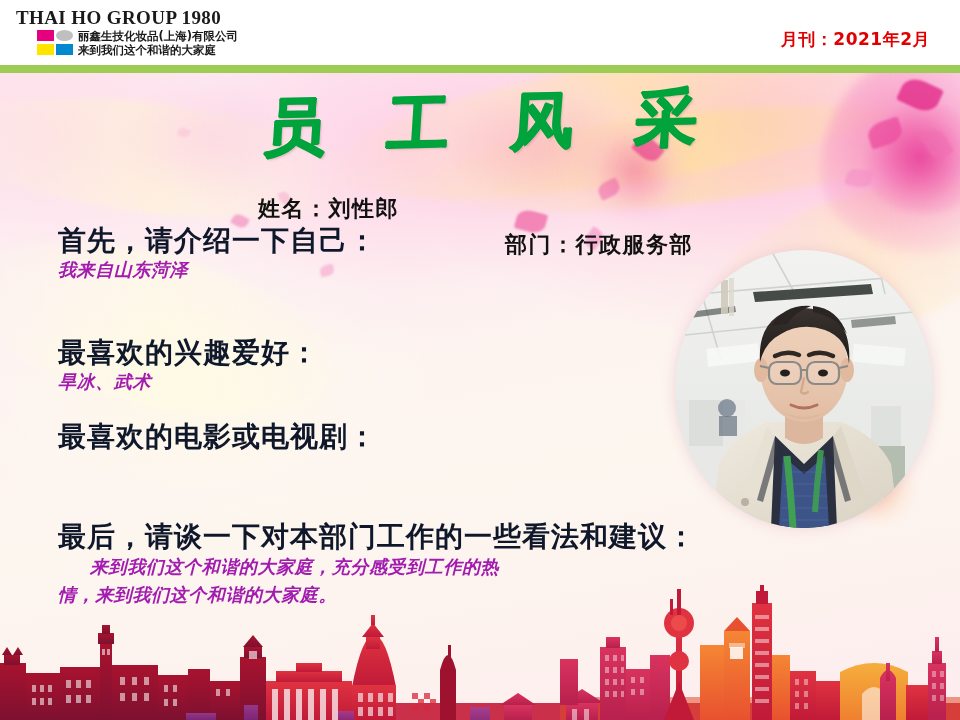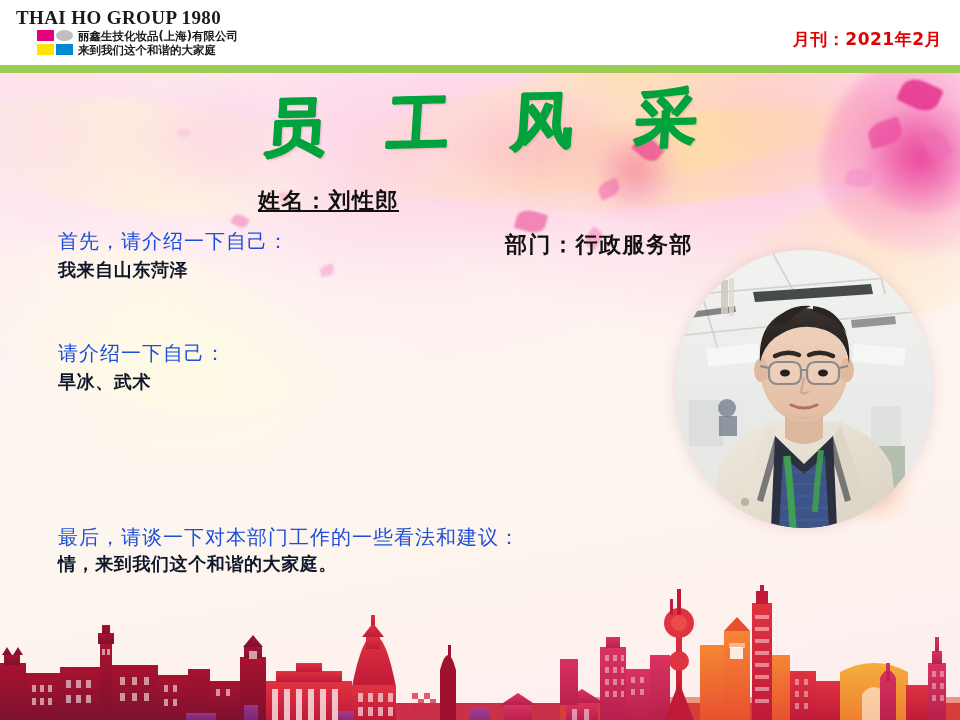--- a/index.html
+++ b/index.html
@@ -44,21 +44,21 @@
   .logo-cn{
     font-family:"DejaVu Sans","Liberation Sans",sans-serif;
     font-weight:bold;
     font-size:11.5px;
     color:#1a1a1a;
     margin-left:3px;
     white-space:nowrap;
     line-height:12px;
   }
   #issue-label{
-    position:absolute;right:18px;top:28px;
+    position:absolute;right:30px;top:28px;
     font-family:"DejaVu Sans","Liberation Sans",sans-serif;
     font-weight:bold;
     font-size:17px;
     color:#e00000;
     letter-spacing:0.5px;
     white-space:nowrap;
   }
   #green-bar{
     position:absolute;left:0;top:65px;width:960px;height:8px;
     background:#9ccc53;
@@ -104,42 +104,43 @@
   
   #meta-row{
     position:absolute;left:0;top:182px;width:960px;
     z-index:12;
     font-family:"DejaVu Sans","Liberation Sans",sans-serif;
     font-weight:bold;
     font-size:22px;
     color:#111;
     letter-spacing:1.5px;
   }
-  #meta-name{position:absolute;left:258px;top:4px;white-space:nowrap;text-decoration:underline;}
+  #meta-name{position:absolute;left:258px;top:12px;white-space:nowrap;}
   #meta-dept{position:absolute;left:505px;top:0;white-space:nowrap;margin-top:48px;}
 
   
   .qa{position:absolute;z-index:12;left:58px;}
   .q{
     font-family:"DejaVu Sans","Liberation Sans",sans-serif;
-    font-weight:normal;
-    font-size:20px;
-    color:#1d4ed8;
+    font-weight:bold;
+    font-size:28px;
+    color:#0f172a;
     letter-spacing:1px;
     white-space:nowrap;
     line-height:26px;
   }
   .a{
     font-family:"DejaVu Sans","Liberation Sans",sans-serif;
     font-size:18px;
     font-weight:bold;
-    color:#0f172a;
+    color:#a21caf;
     letter-spacing:0.6px;
     line-height:25px;
     margin-top:3px;
+    font-style:italic;
   }
   #qa1{top:228px;}
   #qa2{top:340px;}
   #qa3{top:424px;}
   #qa4{top:508px;width:620px;margin-top:16px;}
   #qa4 .a{line-height:28px;}
   .indent{padding-left:32px;}
 
   
   #photo{
@@ -441,29 +442,31 @@
     <span id="meta-name">姓名：刘性郎</span>
     <span id="meta-dept">部门：行政服务部</span>
   </div>
 
   <div class="qa" id="qa1">
     <div class="q">首先，请介绍一下自己：</div>
     <div class="a">我来自山东菏泽</div>
   </div>
 
   <div class="qa" id="qa2">
-    <div class="q">请介绍一下自己：</div>
+    <div class="q">最喜欢的兴趣爱好：</div>
     <div class="a">旱冰、武术</div>
   </div>
 
   <div class="qa" id="qa3">
+    <div class="q">最喜欢的电影或电视剧：</div>
   </div>
 
   <div class="qa" id="qa4">
     <div class="q">最后，请谈一下对本部门工作的一些看法和建议：</div>
+    <div class="a indent">来到我们这个和谐的大家庭，充分感受到工作的热</div>
     <div class="a" style="margin-top:0;">情，来到我们这个和谐的大家庭。</div>
   </div>
 
   <div id="photo">
     <div id="photo-inner">
       <svg width="258" height="278" viewBox="0 0 258 278" preserveAspectRatio="xMidYMid slice" aria-hidden="true">
         <defs>
           <linearGradient id="ceil" x1="0" y1="0" x2="0" y2="1">
             <stop offset="0%" stop-color="#f2f3f1"></stop>
               <stop offset="100%" stop-color="#e3e5e2"></stop>

